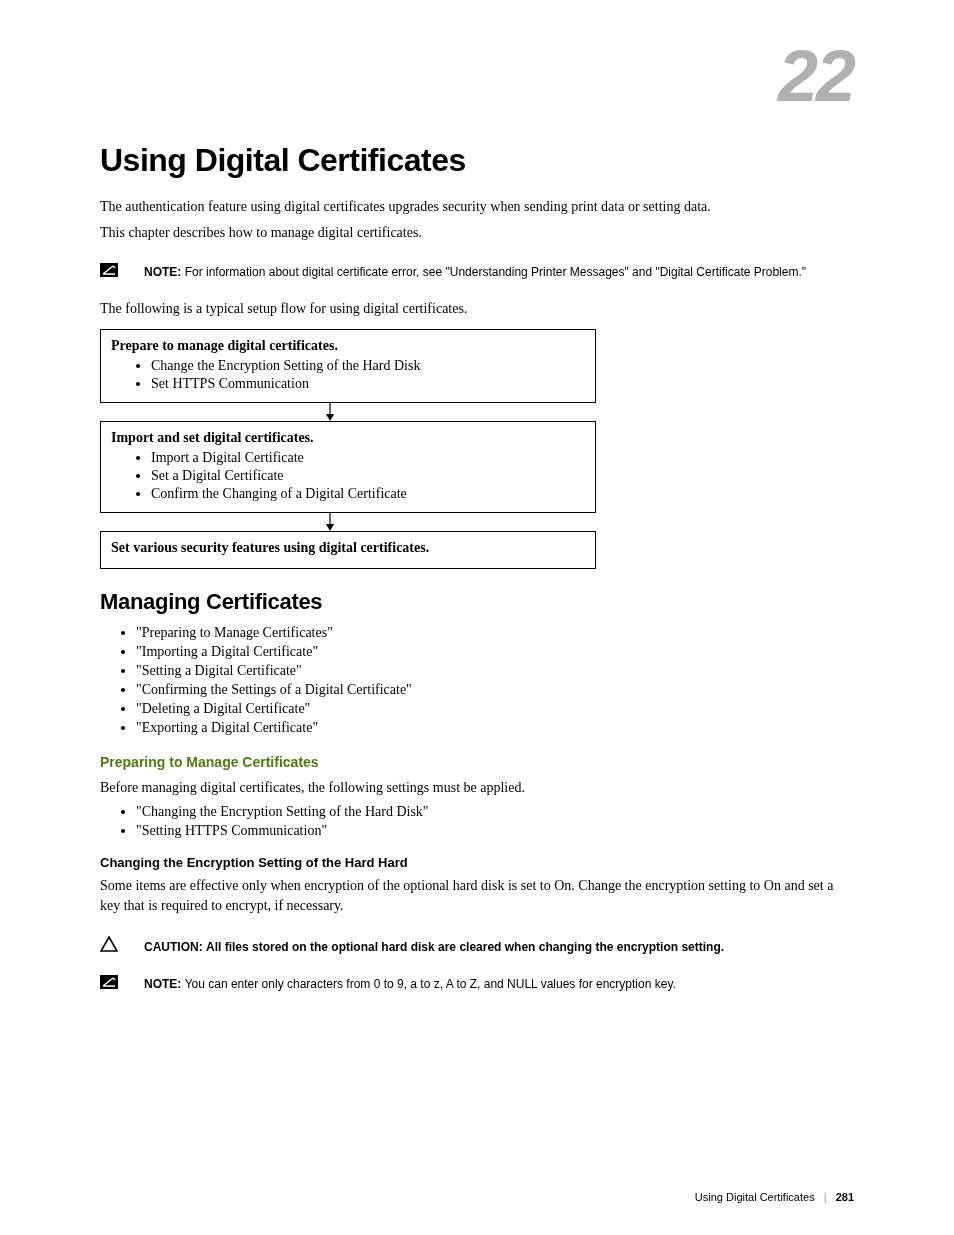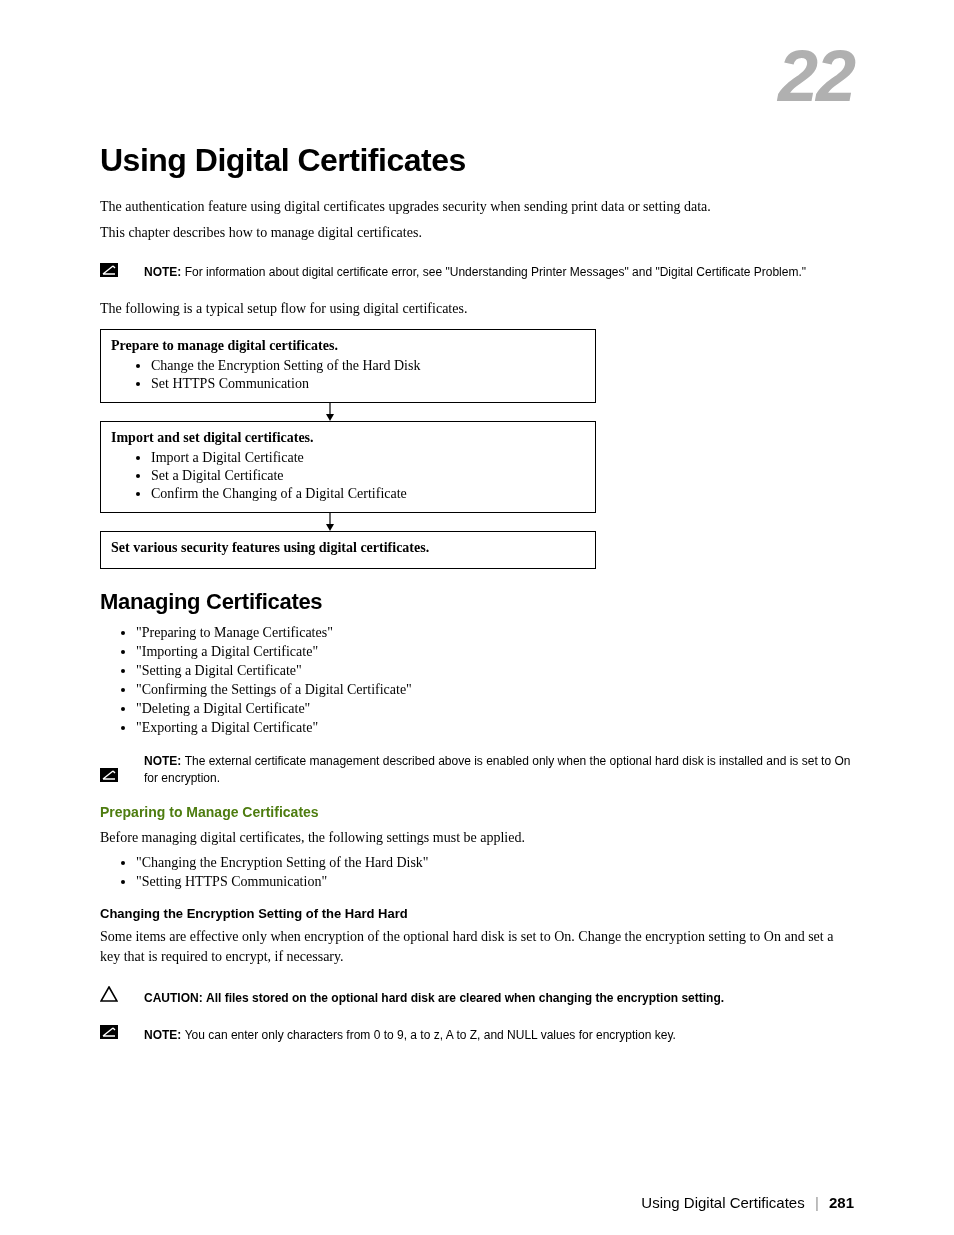--- a/index.html
+++ b/index.html
@@ -118,24 +118,24 @@
   ul.bullets {
     margin: 4px 0 4px 0;
     padding-left: 36px;
   }
   ul.bullets li {
     font-size: 14px;
     margin: 3px 0;
   }
   .footer {
     position: absolute;
-    bottom: 24px;
+    bottom: 32px;
     right: 100px;
     font-family: Arial, Helvetica, sans-serif;
-    font-size: 15px;
+    font-size: 11px;
     margin-left: 36px;
   }
   .footer .sep {
     color: #999;
     margin: 0 6px;
   }
   .footer .pn {
     font-weight: bold;
   }
 </style>
@@ -201,31 +201,20 @@
   <h2>Managing Certificates</h2>
   <ul class="bullets">
     <li>"Preparing to Manage Certificates"</li>
     <li>"Importing a Digital Certificate"</li>
     <li>"Setting a Digital Certificate"</li>
     <li>"Confirming the Settings of a Digital Certificate"</li>
     <li>"Deleting a Digital Certificate"</li>
     <li>"Exporting a Digital Certificate"</li>
   </ul>
 
-  <div class="note-block">
-    <span class="note-icon">
-      <svg width="18" height="14" viewBox="0 0 18 14">
-        <rect x="0" y="0" width="18" height="14" fill="#000"></rect>
-        <path d="M3 11 L13 3 M3 11 L15 11 M13 3 L15 5" stroke="#fff" stroke-width="1.4" fill="none"></path>
-      </svg>
-    </span>
-    <span class="note-body">
-      <b>NOTE: </b><span>The external certificate management described above is enabled only when the optional hard disk is installed and is set to On for encryption.</span>
-    </span>
-  </div>
 
   <h3>Preparing to Manage Certificates</h3>
   <p>Before managing digital certificates, the following settings must be applied.</p>
   <ul class="bullets">
     <li>"Changing the Encryption Setting of the Hard Disk"</li>
     <li>"Setting HTTPS Communication"</li>
   </ul>
 
   <h4>Changing the Encryption Setting of the Hard Hard</h4>
   <p>Some items are effective only when encryption of the optional hard disk is set to On. Change the encryption setting to On and set a key that is required to encrypt, if necessary.</p>

